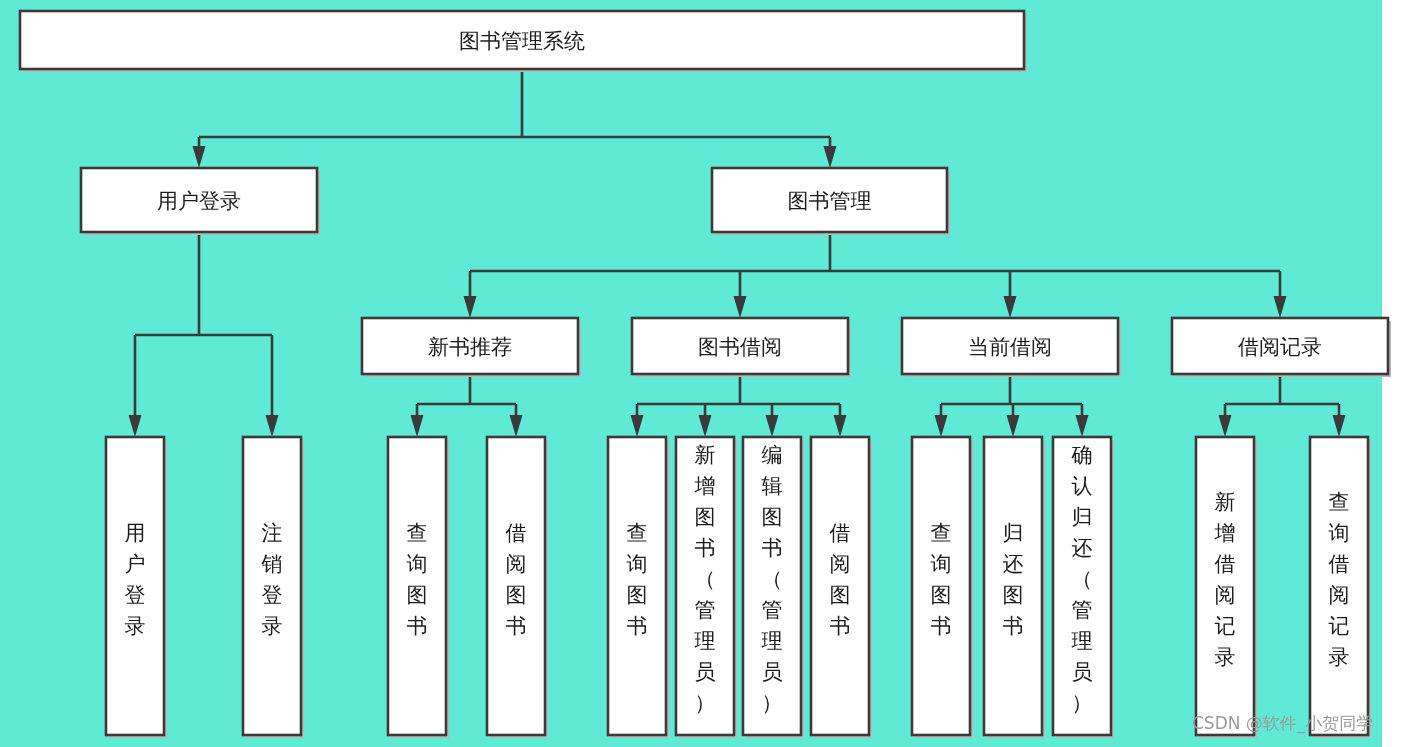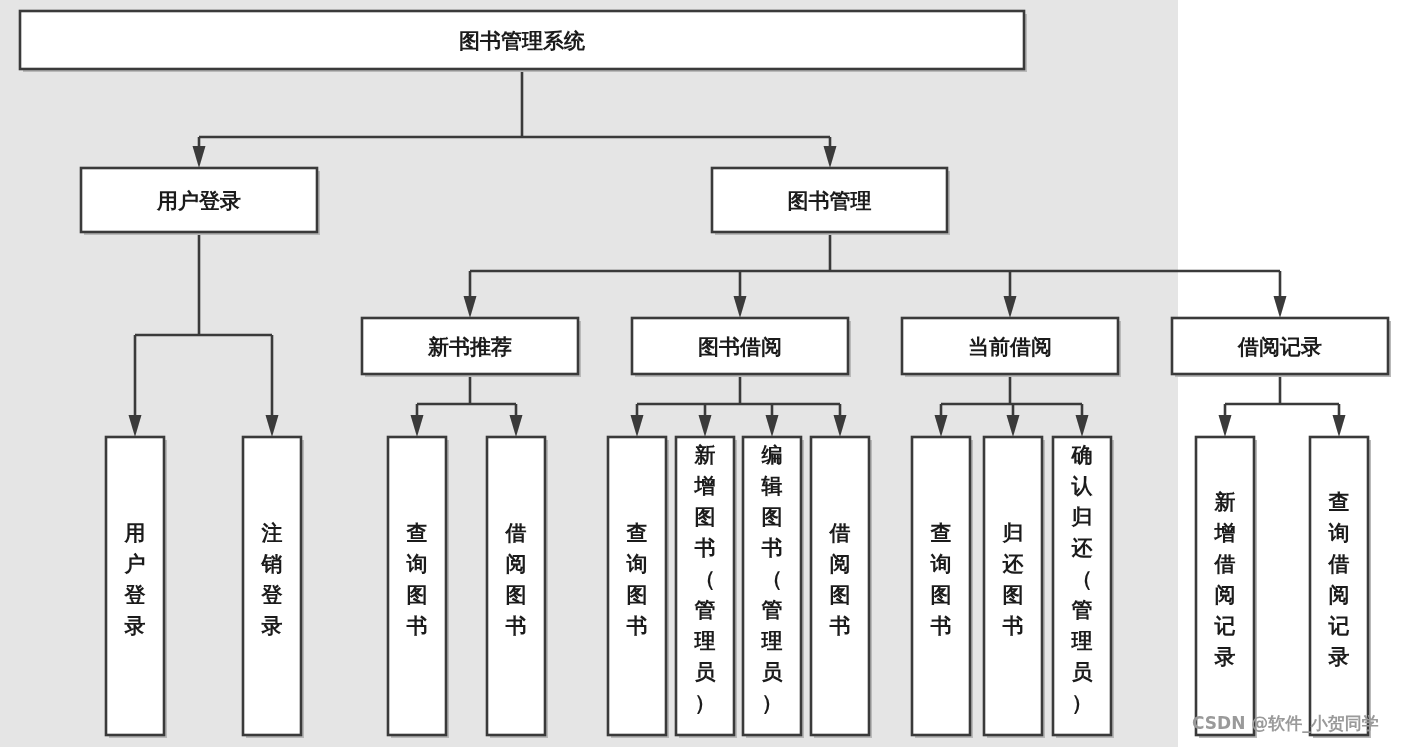--- a/index.html
+++ b/index.html
@@ -9,24 +9,23 @@
     background: #ffffff;
   }
   body {
     width: 1405px;
     height: 747px;
     overflow: hidden;
     font-family: "DejaVu Sans", "Liberation Sans", sans-serif;
   }
   #diagram-root {
     position: relative;
-    width: 1178px;
+    width: 1382px;
     height: 747px;
-    background: #e5e5e5;
-    font-weight: bold;
+    background: #5eead4;
   }
   svg.diagram-canvas {
     position: absolute;
     left: 0;
     top: 0;
     width: 1405px;
     height: 747px;
     display: block;
   }
   .node-box {

